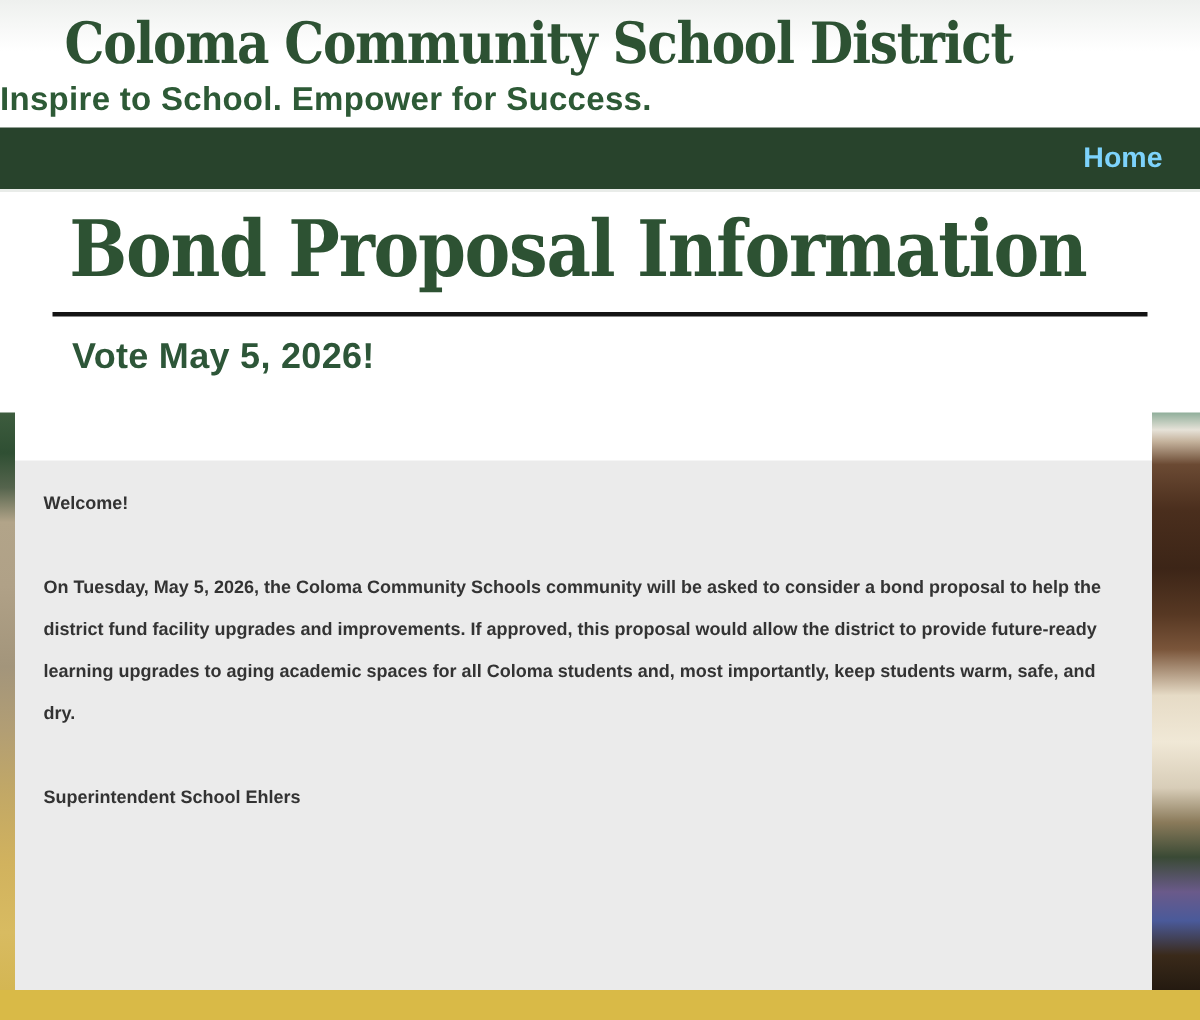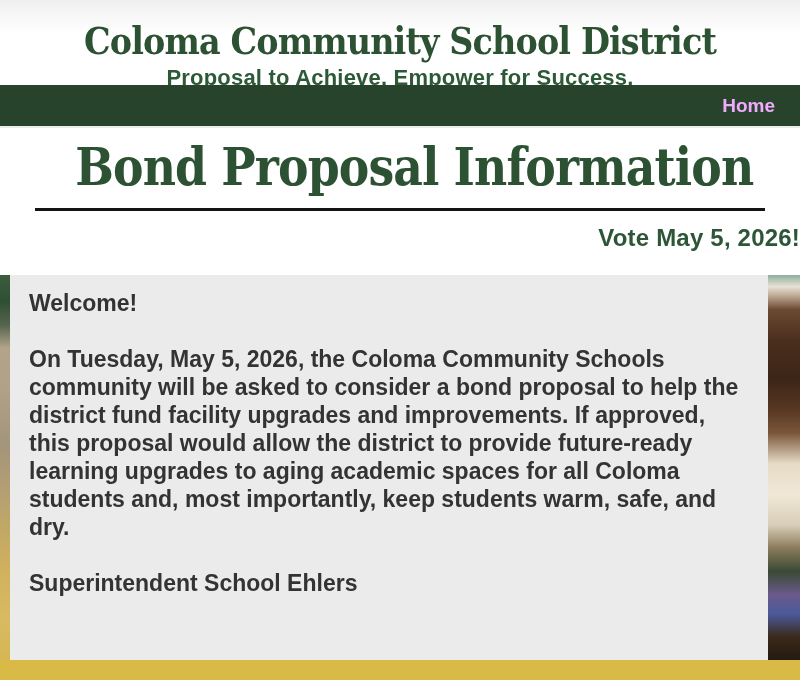--- a/index.html
+++ b/index.html
@@ -9,23 +9,22 @@
     width: 800px;
     height: 680px;
     overflow: hidden;
     font-family: "Liberation Sans", sans-serif;
     background: #ffffff;
   }
 
   
   .site-header {
     height: 85px;
-    text-align: center;
     background: linear-gradient(180deg, #eef0ee 0%, #ffffff 40%);
-    padding-top: 18px;
+    padding-top: 6px;
     overflow: hidden;
   }
   .district-name {
     font-family: "DejaVu Serif", serif;
     font-weight: bold;
     font-size: 38px;
     line-height: 46px;
     color: #2d5233;
     letter-spacing: -1px;
     white-space: nowrap;
@@ -43,31 +42,31 @@
   .main-nav {
     height: 43px;
     background: #28432c;
     display: flex;
     align-items: center;
     justify-content: flex-end;
     padding-right: 25px;
     border-bottom: 2px solid #e9ece9;
   }
   .home-link {
-    color: #f0abfc;
+    color: #7dd3fc;
     font-size: 19px;
     font-weight: bold;
     text-decoration: none;
     cursor: pointer;
   }
 
   
   .title-section {
     height: 147px;
-    text-align: right;
+    text-align: left;
     background: #ffffff;
     padding-top: 8px;
     overflow: hidden;
   }
   .page-title {
     font-family: "DejaVu Serif", serif;
     font-weight: bold;
     font-size: 52px;
     line-height: 62px;
     color: #2d5233;
@@ -79,20 +78,21 @@
     height: 3px;
     background: #141414;
     margin: 10px auto 0 auto;
   }
   .subtitle {
     margin-top: 13px;
     font-size: 24px;
     font-weight: bold;
     color: #2d5638;
     letter-spacing: 0.2px;
+    margin-left: 48px;
   }
 
   
   .content-area {
     height: 385px;
     display: flex;
   }
   .photo-strip { height: 100%; }
   .photo-strip.left {
     width: 10px;
@@ -110,43 +110,44 @@
       #573823 35%, #7a553a 41%, #e6dbc6 49%,
       #f0e8d6 57%, #d8cdb8 65%, #8a7a5a 71%,
       #3a4a35 77%, #6a5a8a 83%, #4a5a9a 88%,
       #3a2a1a 94%, #241a10 100%);
   }
   .content-panel {
     flex: 1;
     background: #ebebeb;
     padding: 14px 28px 0 19px;
     color: #333333;
-    font-size: 23px;
+    font-size: 12px;
     font-weight: 600;
     line-height: 28px;
+    margin-top: 32px;
   }
   .content-panel p { margin: 0 0 28px 0; }
   .content-panel p:last-child { margin-bottom: 0; }
 
   
   .gold-bar {
     height: 20px;
     background: #d9ba47;
   }
 </style>
 </head>
 <body>
 
 <div class="page">
 
   <header class="site-header">
     <div class="district-name">
       <span class="condense">Coloma Community School District</span>
     </div>
-    <div class="tagline">Proposal to Achieve. Empower for Success.</div>
+    <div class="tagline">Inspire to School. Empower for Success.</div>
   </header>
 
   <nav class="main-nav">
     <a class="home-link" href="#">Home</a>
   </nav>
 
   <section class="title-section">
     <h1 class="page-title">
       <span class="condense">Bond Proposal Information</span>
     </h1>

